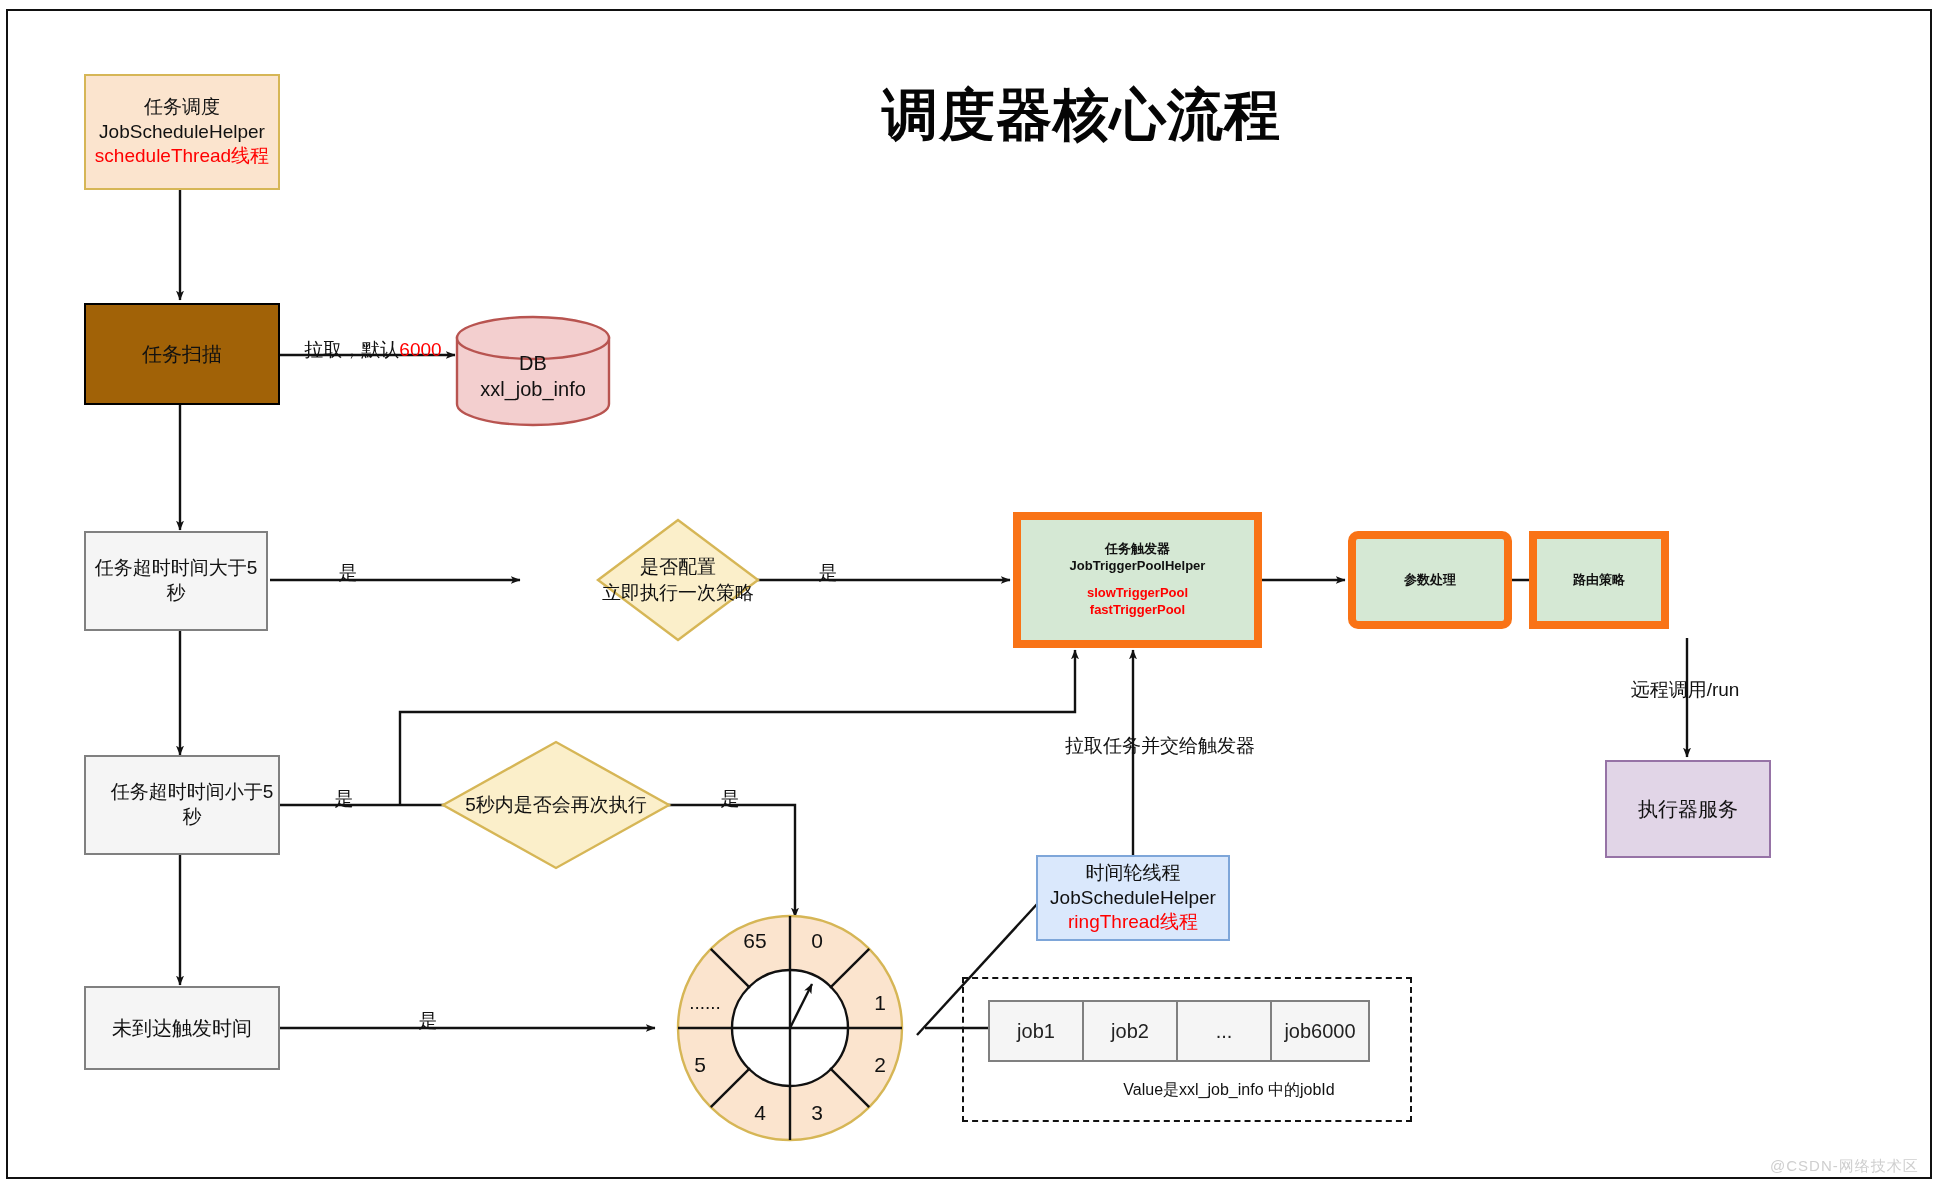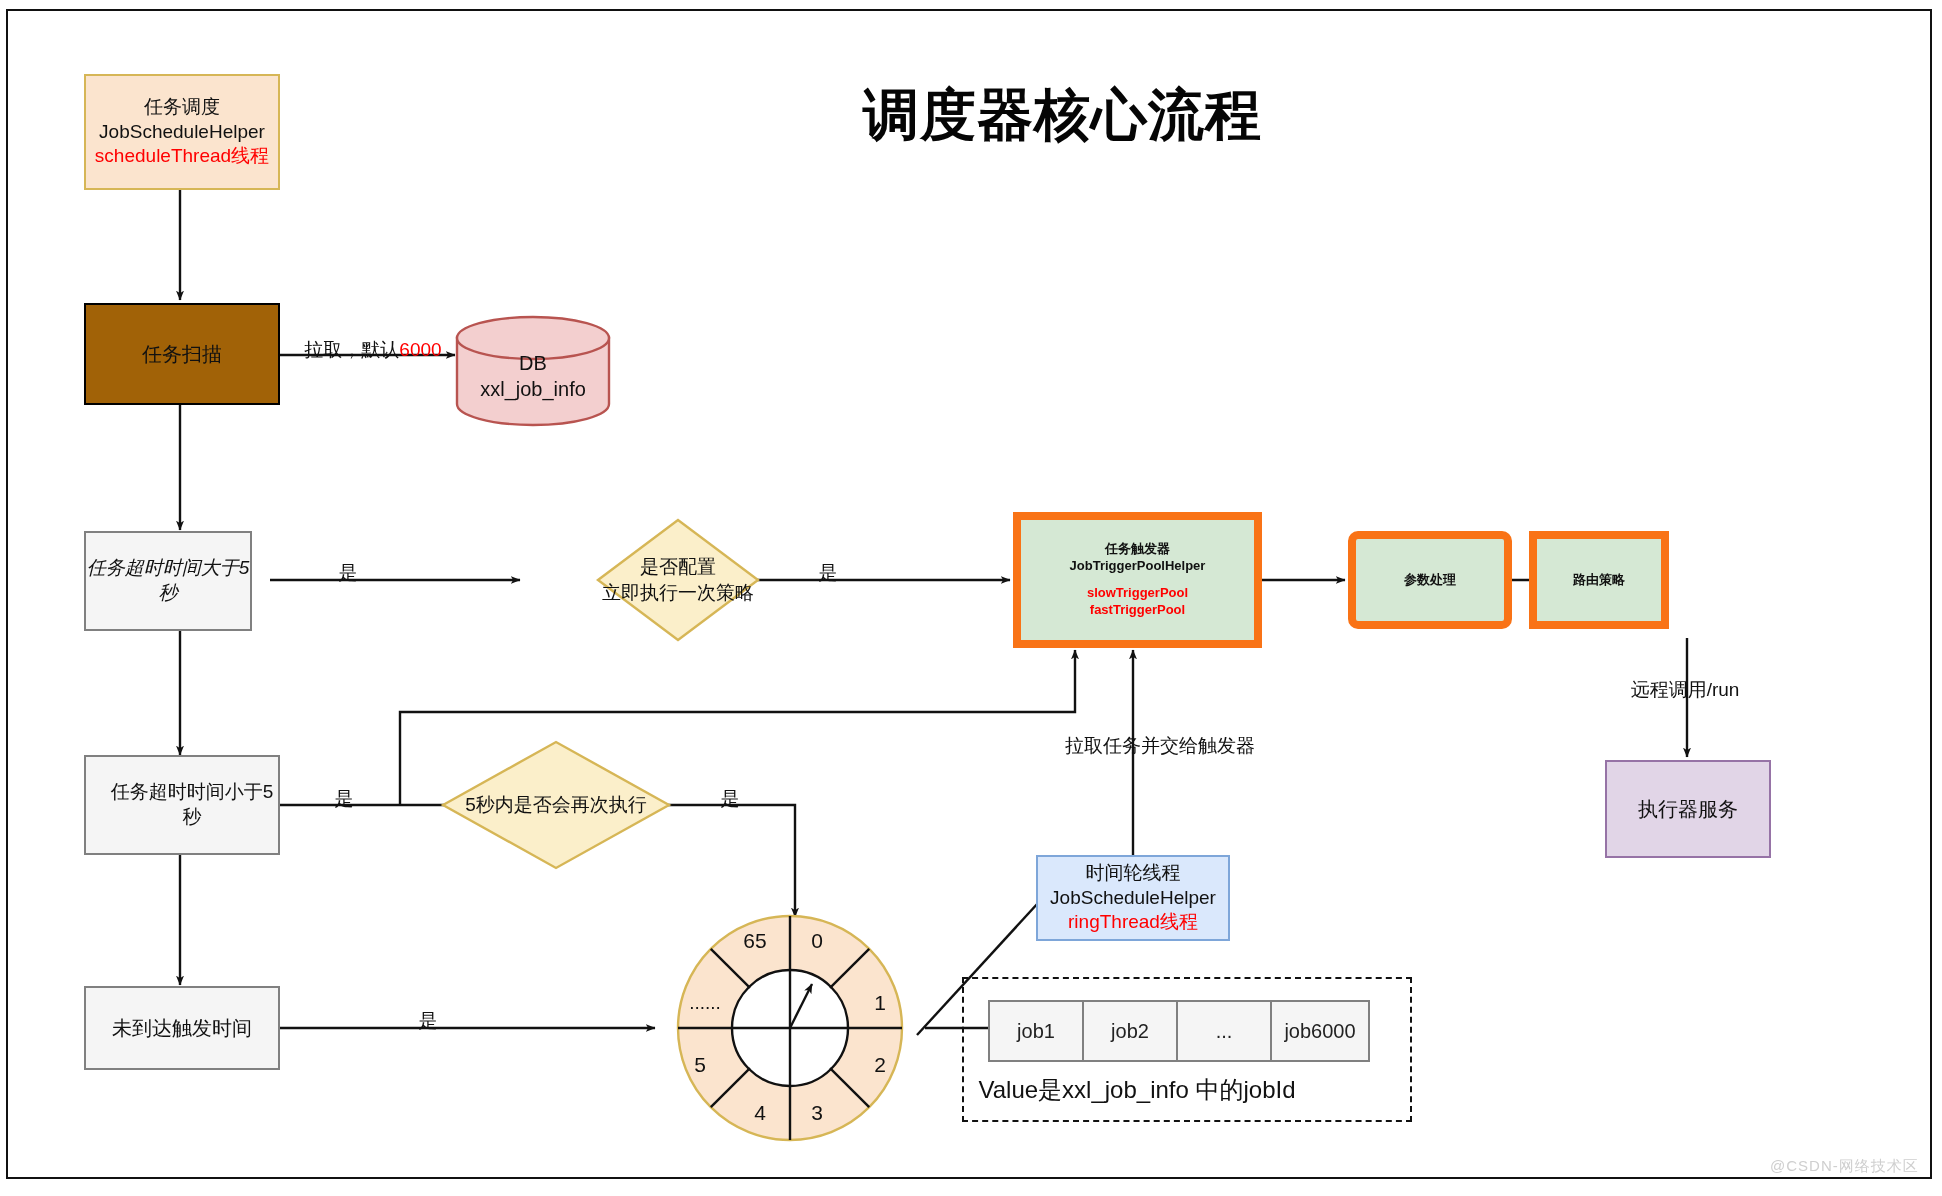--- a/index.html
+++ b/index.html
@@ -97,38 +97,38 @@
     <g>
       <path d="M457 338 L457 404 A 76 21 0 0 0 609 404 L609 338 Z" fill="#f3cfcf" stroke="#b85450" stroke-width="2.4"></path>
       <ellipse cx="533" cy="338" rx="76" ry="21" fill="#f3cfcf" stroke="#b85450" stroke-width="2.4"></ellipse>
     </g>
 
     <polygon points="598,580 678,520 758,580 678,640" fill="#fbefca" stroke="#d6b656" stroke-width="2.4"></polygon>
 
     <polygon points="443,805 556,742 669,805 556,868" fill="#fbefca" stroke="#d6b656" stroke-width="2.4"></polygon>
   </svg>
 
-  <div class="title" style="left:863px;top:78px;font-size:56px;">调度器核心流程</div>
+  <div class="title" style="left:882px;top:78px;font-size:56px;">调度器核心流程</div>
 
   <div class="node b-orange" style="left:84px;top:74px;width:196px;height:116px;">
     <span>任务调度</span>
     <span>JobScheduleHelper</span>
     <span class="red">scheduleThread线程</span>
   </div>
 
   <div class="node b-white" style="left:84px;top:303px;width:196px;height:102px;">
     <span>任务扫描</span>
   </div>
 
   <div class="node" style="left:457px;top:340px;width:152px;height:72px;font-size:20px;color:#111;">
     <span>DB</span>
     <span>xxl_job_info</span>
   </div>
 
-  <div class="node b-grey" style="left:84px;top:531px;width:168px;height:100px;font-style:italic;">
+  <div class="node b-grey" style="left:84px;top:531px;width:184px;height:100px;">
     <span style="font-size:19px;">任务超时时间大于5秒</span>
   </div>
 
   <div class="node b-grey" style="left:84px;top:755px;width:196px;height:100px;padding-left:20px;">
     <span style="font-size:19px;">任务超时时间小于5秒</span>
   </div>
 
   <div class="node b-grey" style="left:84px;top:986px;width:196px;height:84px;">
     <span>未到达触发时间</span>
   </div>
@@ -176,21 +176,21 @@
   <div class="ringnum" style="left:705px;top:1003px;font-size:19px;">......</div>
   <div class="ringnum" style="left:755px;top:941px;">65</div>
 
   <div class="dashwrap" style="left:962px;top:977px;width:450px;height:145px;"></div>
   <div style="position:absolute;left:988px;top:1000px;display:flex;">
     <div class="cellbox" style="width:96px;height:62px;margin-right:-2px;">job1</div>
     <div class="cellbox" style="width:96px;height:62px;margin-right:-2px;">job2</div>
     <div class="cellbox" style="width:96px;height:62px;margin-right:-2px;">...</div>
     <div class="cellbox" style="width:100px;height:62px;">job6000</div>
   </div>
-  <div class="lbl" style="left:912px;top:1075px;width:450px;height:30px;font-size:24px;">Value是xxl_job_info 中的jobId</div>
+  <div class="lbl" style="left:1004px;top:1075px;width:450px;height:30px;font-size:16px;">Value是xxl_job_info 中的jobId</div>
 
   <div class="lbl" style="left:288px;top:337px;width:170px;height:26px;font-size:19px;">
     <span>拉取，默认</span>
       <span class="red">6000</span>
   </div>
 
   <div class="lbl" style="left:330px;top:560px;width:36px;height:26px;font-size:19px;">是</div>
   <div class="lbl" style="left:810px;top:560px;width:36px;height:26px;font-size:19px;">是</div>
   <div class="lbl" style="left:326px;top:786px;width:36px;height:26px;font-size:19px;">是</div>
   <div class="lbl" style="left:712px;top:786px;width:36px;height:26px;font-size:19px;">是</div>

